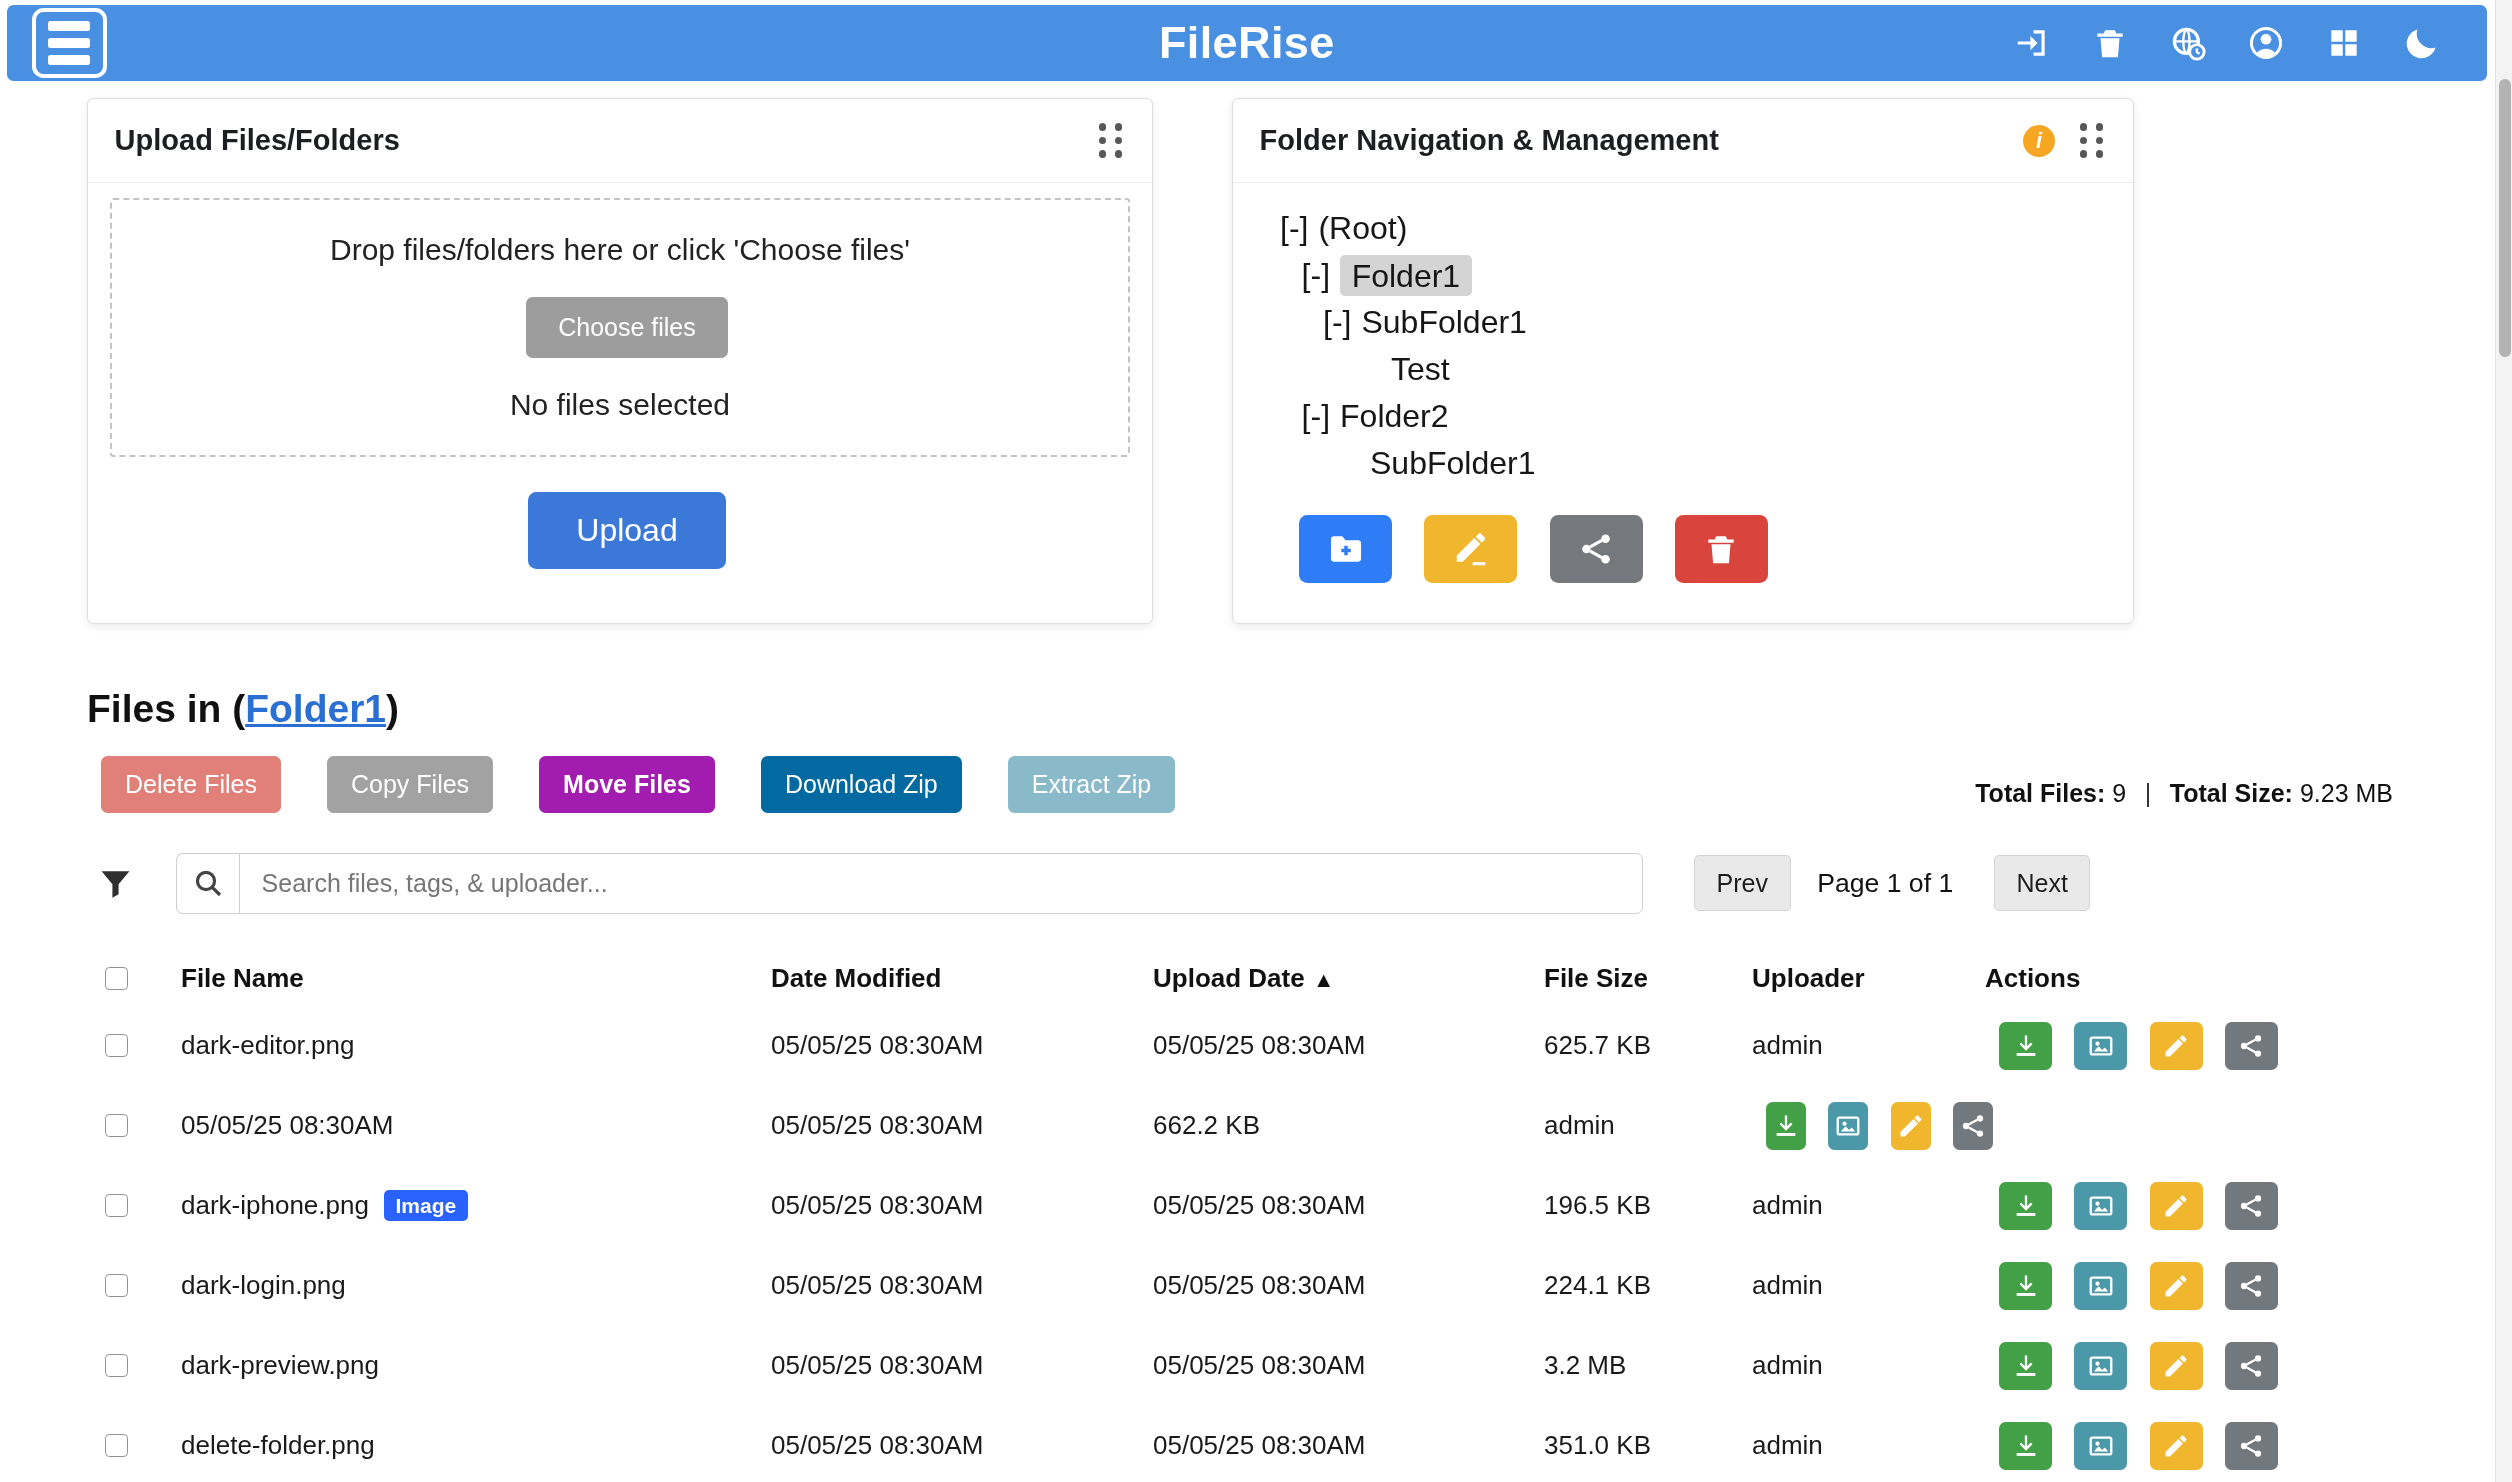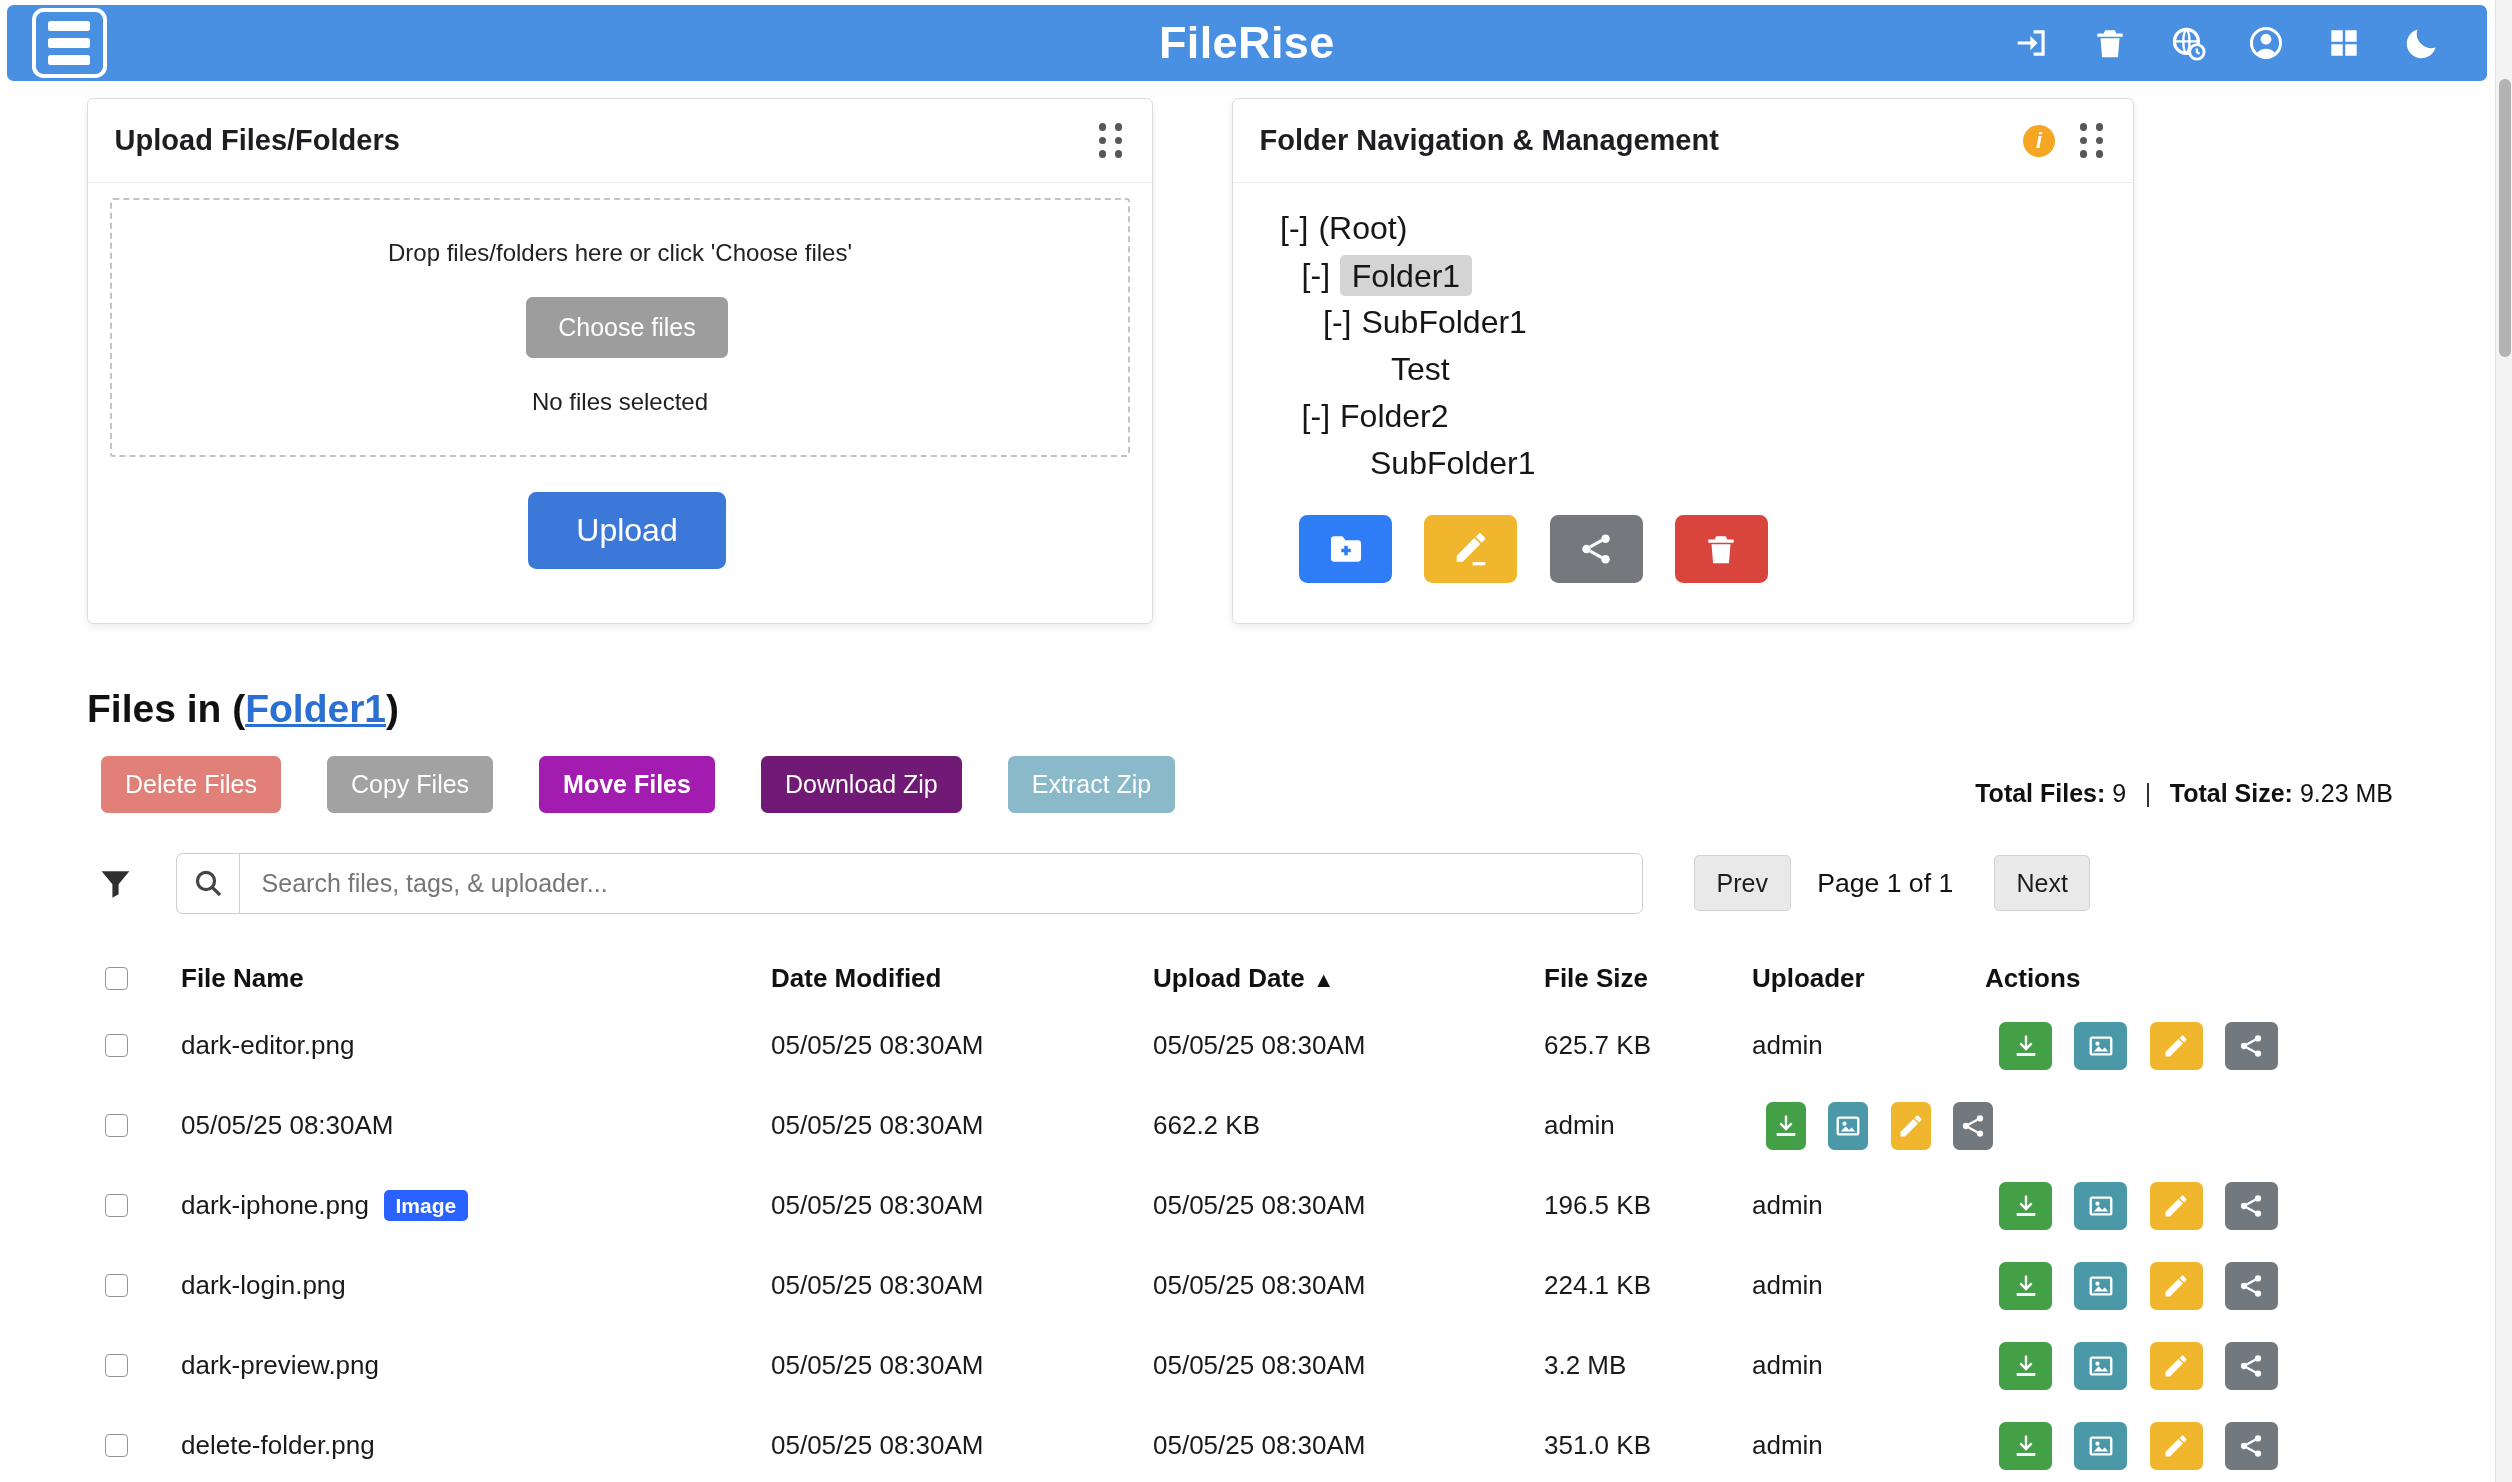--- a/index.html
+++ b/index.html
@@ -53,21 +53,21 @@
     display:flex; align-items:center; justify-content:center;
     font-size:21.6px; font-weight:bold; font-style:italic;
   }
 
   
   .upload-body { padding:15px 22.4px 0; display:flex; flex-direction:column; align-items:center; }
   .dropzone {
     width:100%; height:259px; border:2.5px dashed #c3c3c3; border-radius:3.3px;
     display:flex; flex-direction:column; align-items:center; justify-content:center; gap:30px;
   }
-  .dropzone p { margin:0; font-size:24px; color:#222; }
+  .dropzone p { margin:0; font-size:30px; color:#222; }
   .choose-btn { background:#9d9d9d; color:#fff; border:none; border-radius:6.6px; font-size:25px; padding:16px 32px; }
   .upload-btn { margin-top:35px; color:#fff; border:none; border-radius:8.3px; font-size:32px; padding:20px 48px; }
 
   
   .tree { padding:21.6px 26.6px 0 47px; font-size:32px; color:#161616; }
   .tree-item { line-height:47px; white-space:nowrap; }
   .tree-prefix { margin-right:10px; }
   .tree-label.chip { background:#d4d4d4; border-radius:5px; padding:2.5px 11.6px; }
   .folder-actions { display:flex; gap:18.3px; padding:28px 26.6px 0 52px; }
   .fbtn { width:93px; height:68px; border:none; border-radius:8.3px; display:flex; align-items:center; justify-content:center; }
@@ -267,21 +267,21 @@
   </section>
 
   <section class="files-section">
     <h2 class="files-heading"><span>Files in (</span><a href="#" class="folder-link" style="color: rgb(42, 111, 209);">Folder1</a><span>)</span></h2>
 
     <div class="files-toolbar">
       <div class="bulk-buttons">
         <button class="bulk-btn" style="background: rgb(224, 128, 120);">Delete Files</button>
         <button class="bulk-btn" style="background: rgb(162, 162, 162);">Copy Files</button>
         <button class="bulk-btn" style="background: #a21caf; font-weight: bold;">Move Files</button>
-        <button class="bulk-btn" style="background: #701a75;">Download Zip</button>
+        <button class="bulk-btn" style="background: #0369a1;">Download Zip</button>
         <button class="bulk-btn" style="background: rgb(138, 185, 202);">Extract Zip</button>
       </div>
       <div class="totals">
         <b>Total Files:</b>
         <span>9</span>
         <span class="sep">|</span>
         <b>Total Size:</b>
         <span>9.23 MB</span>
       </div>
     </div>

